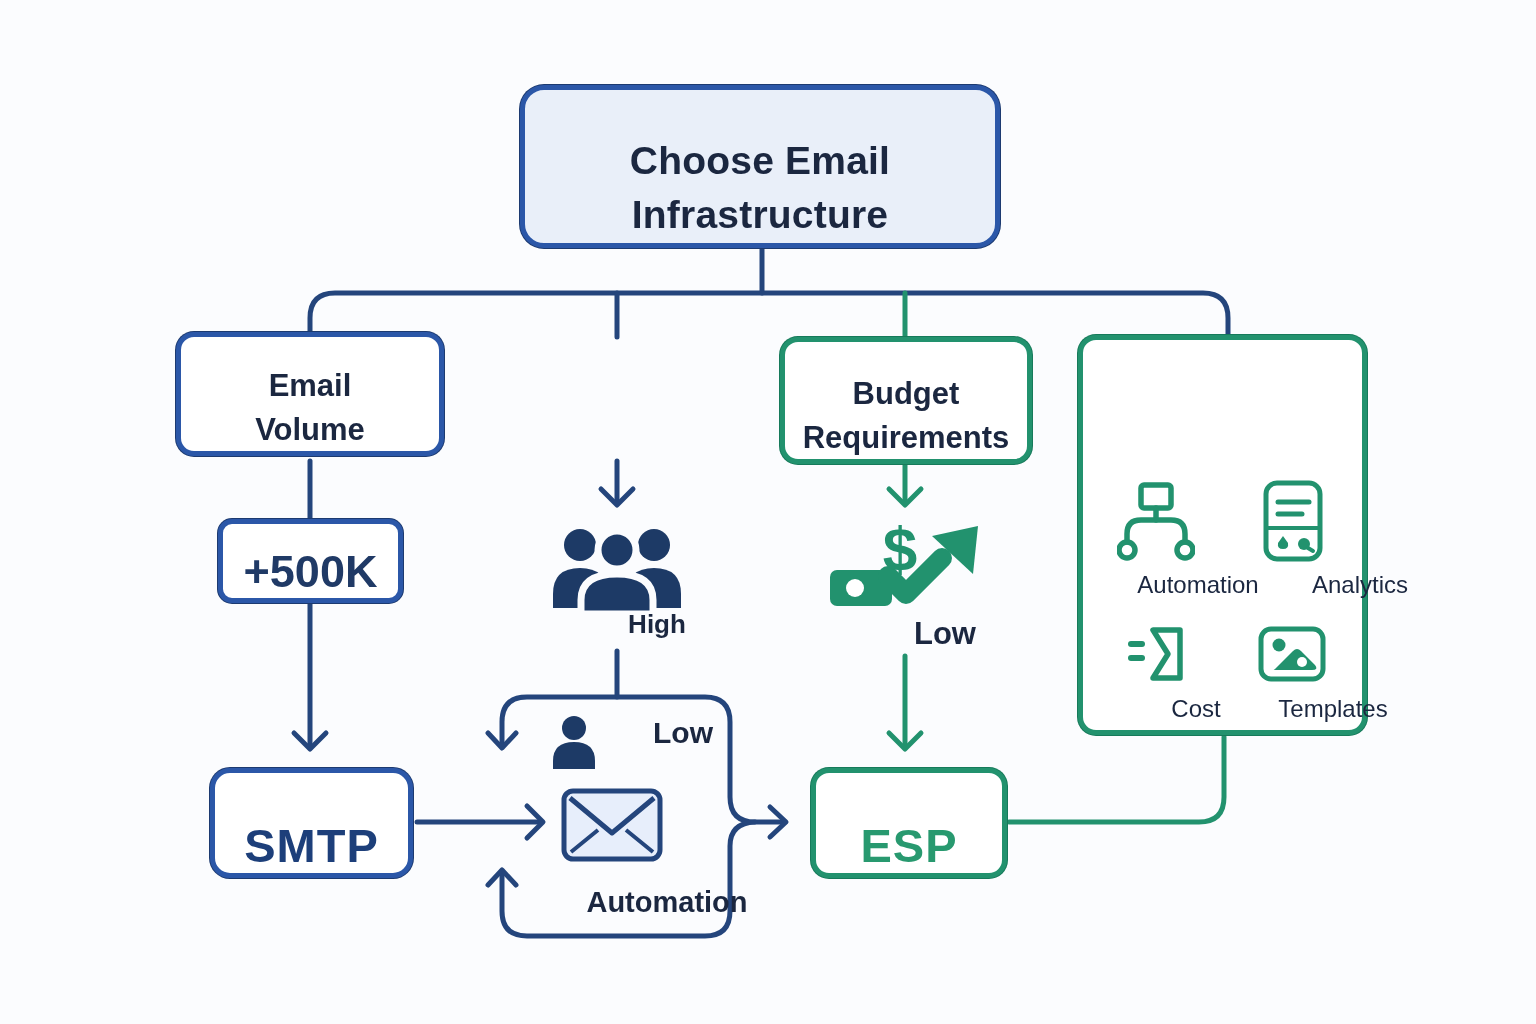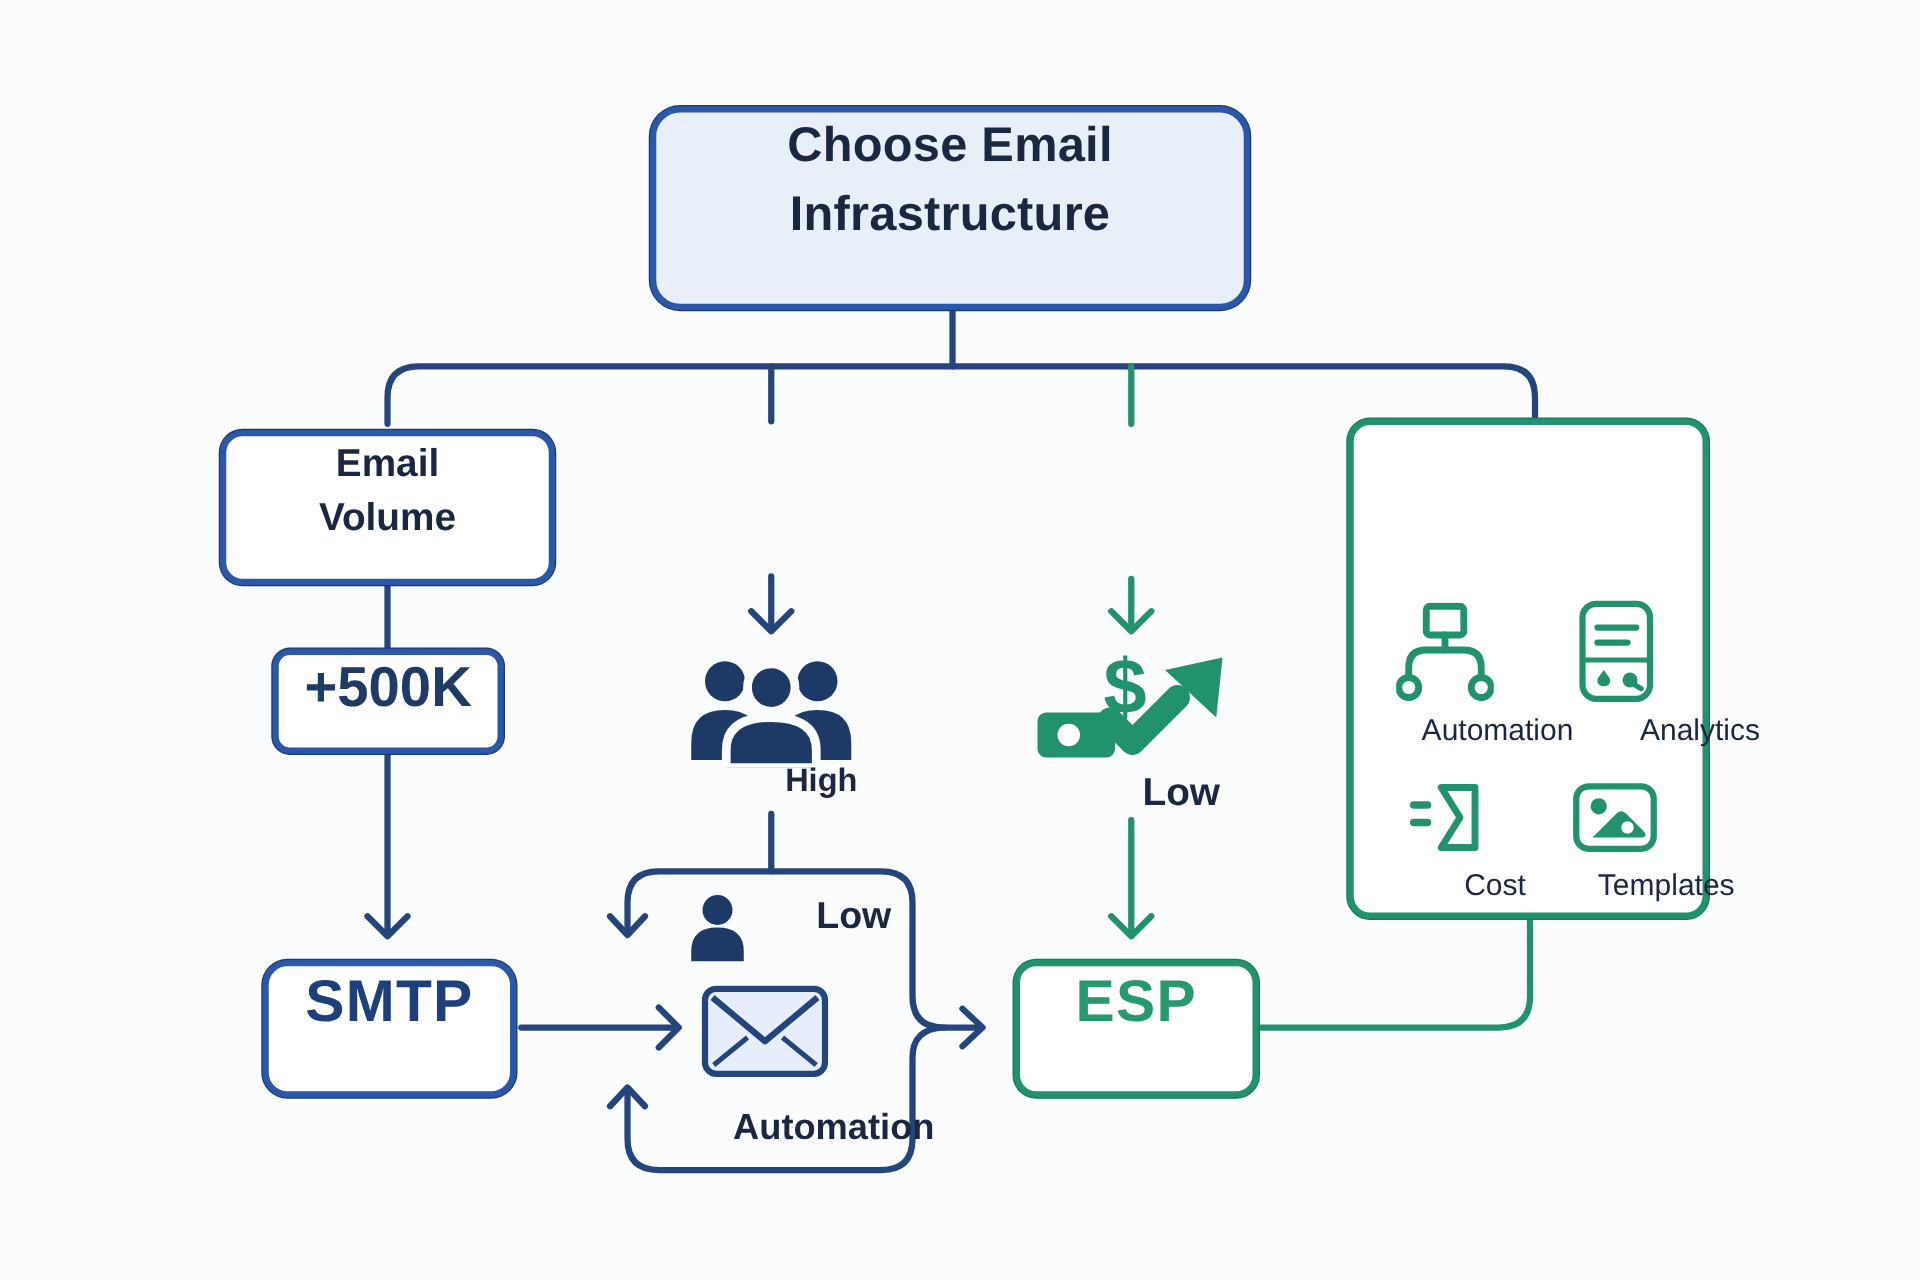--- a/index.html
+++ b/index.html
@@ -2,21 +2,21 @@
 <html><head>
 <meta charset="utf-8">
 <style>
   html,body{margin:0;padding:0;}
   .canvas{
     position:relative;width:1536px;height:1024px;background:#fbfcfe;
     font-family:"Liberation Sans","DejaVu Sans",sans-serif;overflow:hidden;
   }
   .connectors{position:absolute;left:0;top:0;width:1536px;height:1024px;}
   .node{
-    position:absolute;display:flex;align-items:flex-start;justify-content:center;
+    position:absolute;display:flex;align-items:flex-end;justify-content:center;
     text-align:center;background:#ffffff;box-sizing:border-box;
     white-space:pre-line;color:#1b2740;
   }
   .blue{border:5px solid #2b57a8;box-shadow:0 0 0 1px #1c3a70;}
   .green{border:5px solid #22926e;box-shadow:0 0 0 1px #167a5a;}
   .root{background:#e9eff9;font-size:39px;font-weight:600;line-height:1.4;letter-spacing:.2px;}
   .branch{font-size:31px;font-weight:600;line-height:1.4;}
   .lbl{position:absolute;text-align:center;color:#1b2740;font-weight:600;padding-left:40px;}
   .icon{position:absolute;}
   .panel-child{position:absolute;}
@@ -54,26 +54,30 @@
       <path d="M889 733 L905 749 L921 733"></path>
       <path d="M1009 822 H1199 Q1224 822 1224 797 V737"></path>
     </g>
   </svg>
 
   <div class="node blue root" style="left:520px;top:85px;width:480px;height:163px;border-radius:24px;">
     <span>Choose Email
 Infrastructure</span>
   </div>
 
-  <div class="node blue branch" style="left:176px;top:344px;width:268px;height:124px;border-radius:18px;">
+  <div class="node blue branch" style="left:176px;top:332px;width:268px;height:124px;border-radius:18px;">
     <span>Email
 Volume</span>
   </div>
 
 
+  <div class="node green branch" style="left:780px;top:337px;width:252px;height:127px;border-radius:18px;">
+    <span>Budget
+Requirements</span>
+  </div>
 
   <div class="node green" style="left:1078px;top:335px;width:289px;height:400px;border-radius:18px;align-items:flex-start;">
 
     
     <svg class="panel-child" style="left:34px;top:142px;" width="78" height="80" viewBox="0 0 78 80" fill="none" stroke="#22926e" stroke-width="5.5" stroke-linecap="round" stroke-linejoin="round">
       <rect x="24" y="3" width="30" height="23" rx="3"></rect>
       <path d="M39 26 V38"></path>
       <path d="M10 60 V52 Q10 38 24 38 H54 Q68 38 68 52 V60"></path>
       <circle cx="10" cy="68" r="8"></circle>
       <circle cx="68" cy="68" r="8"></circle>

